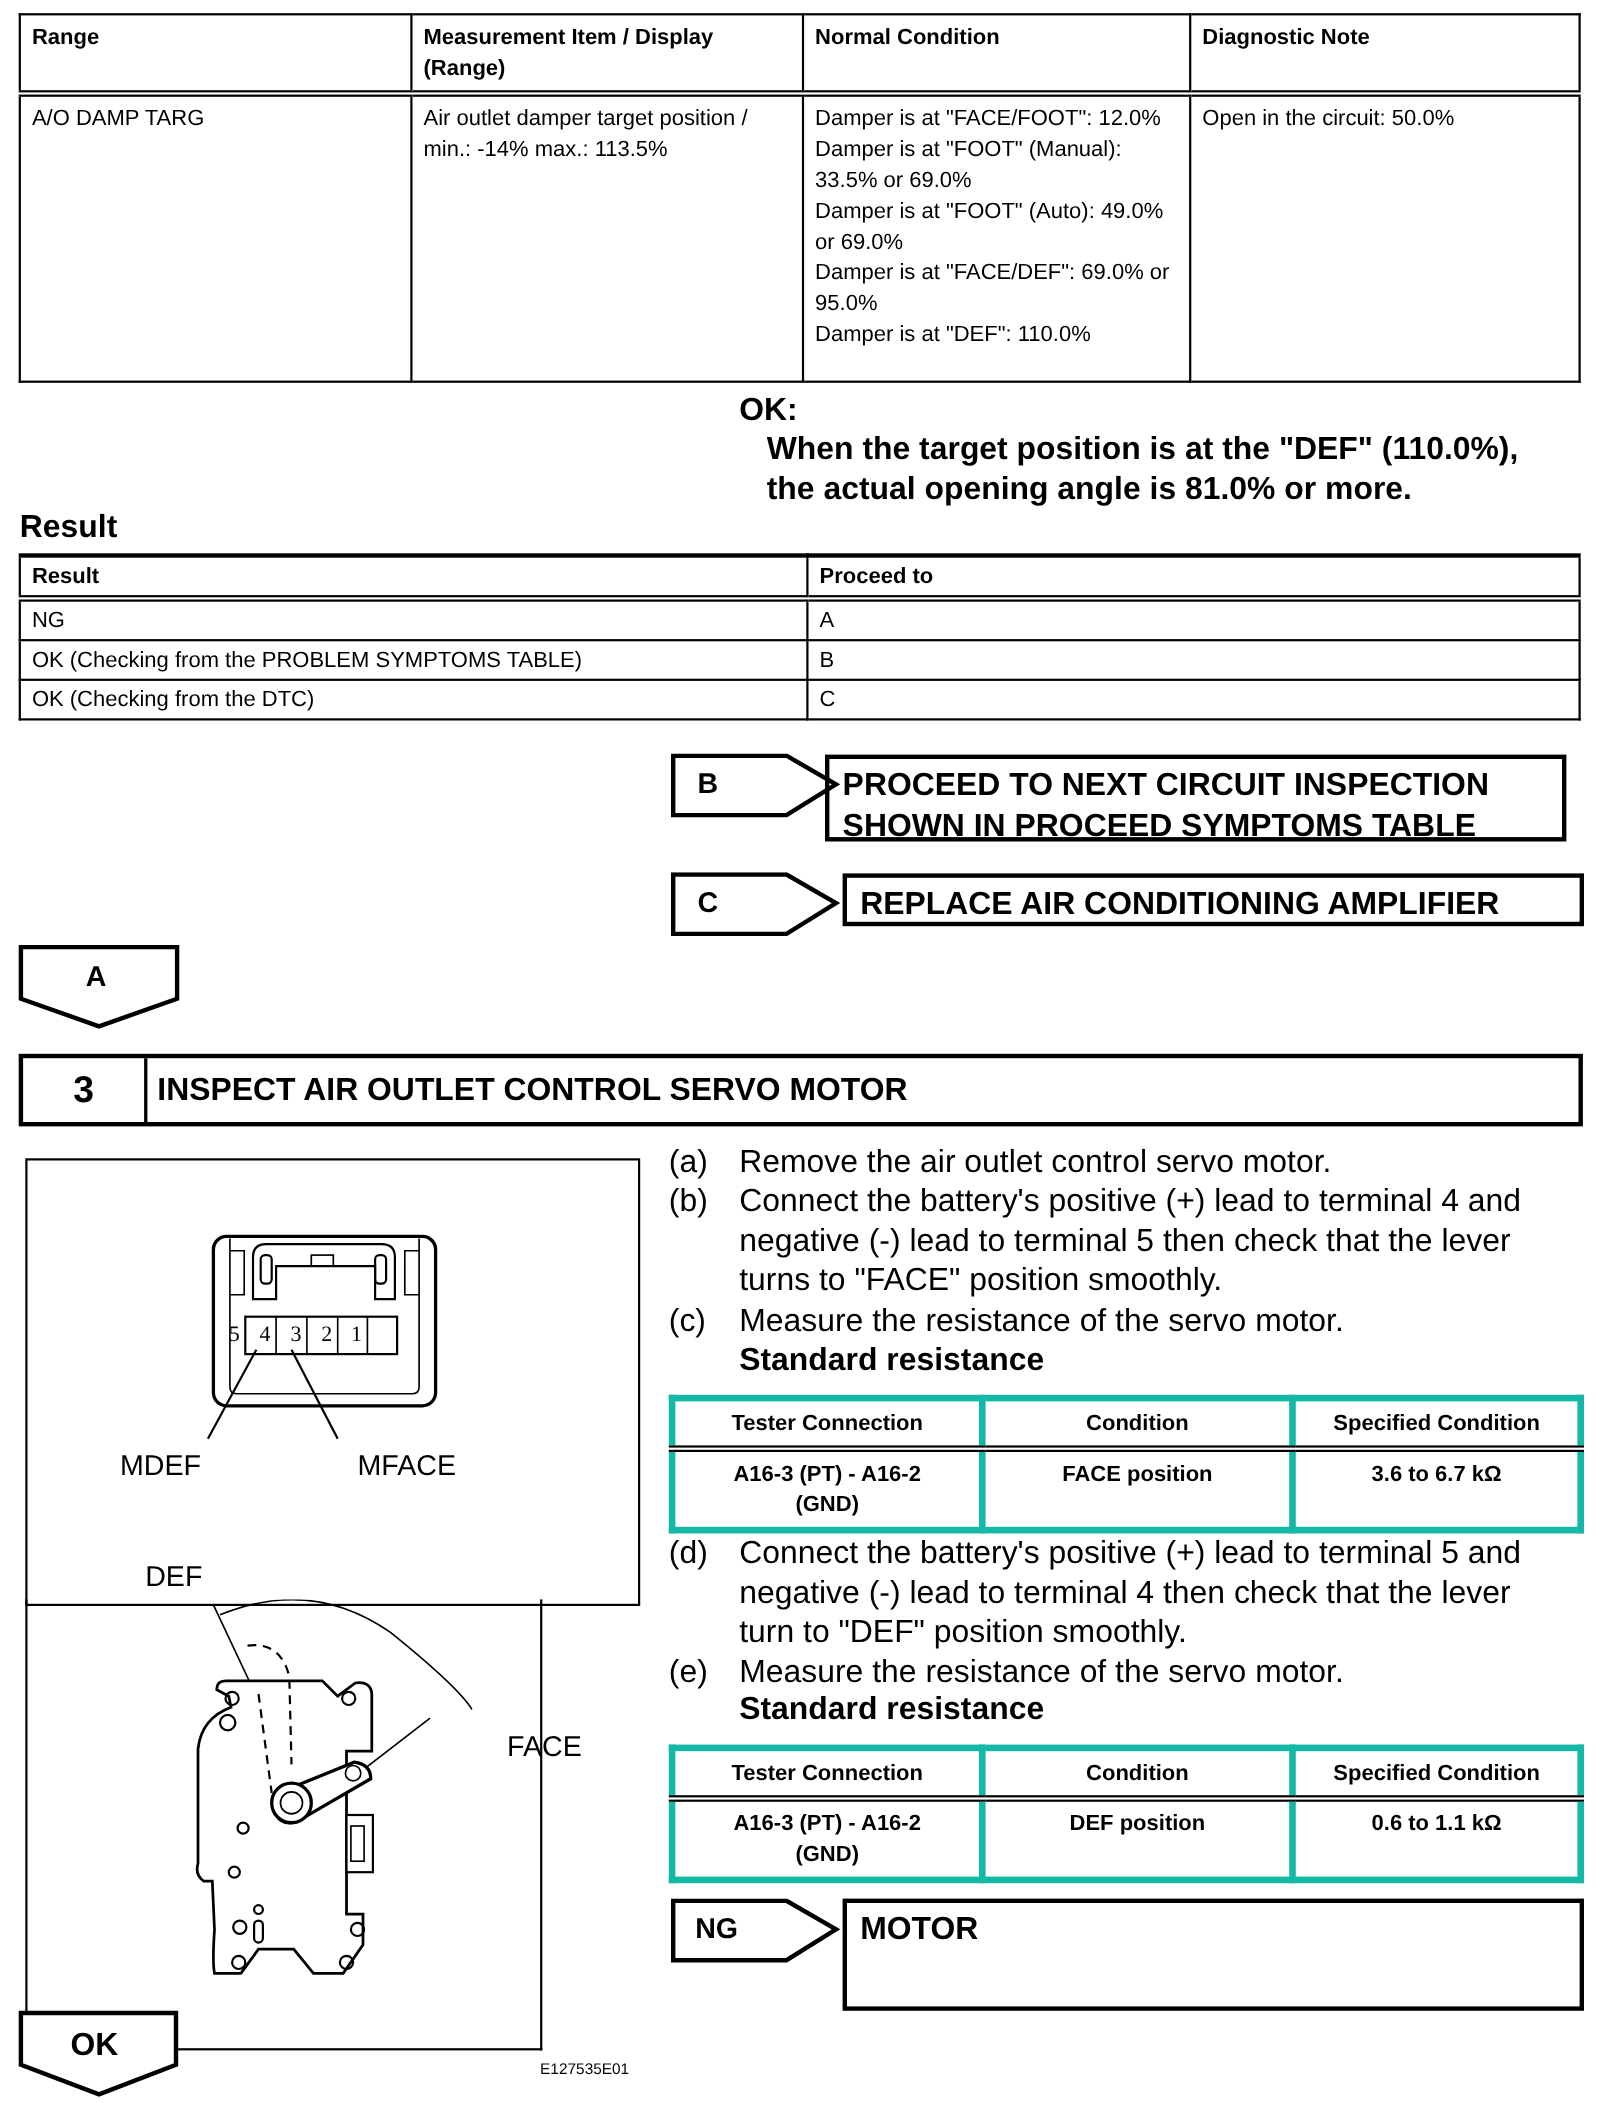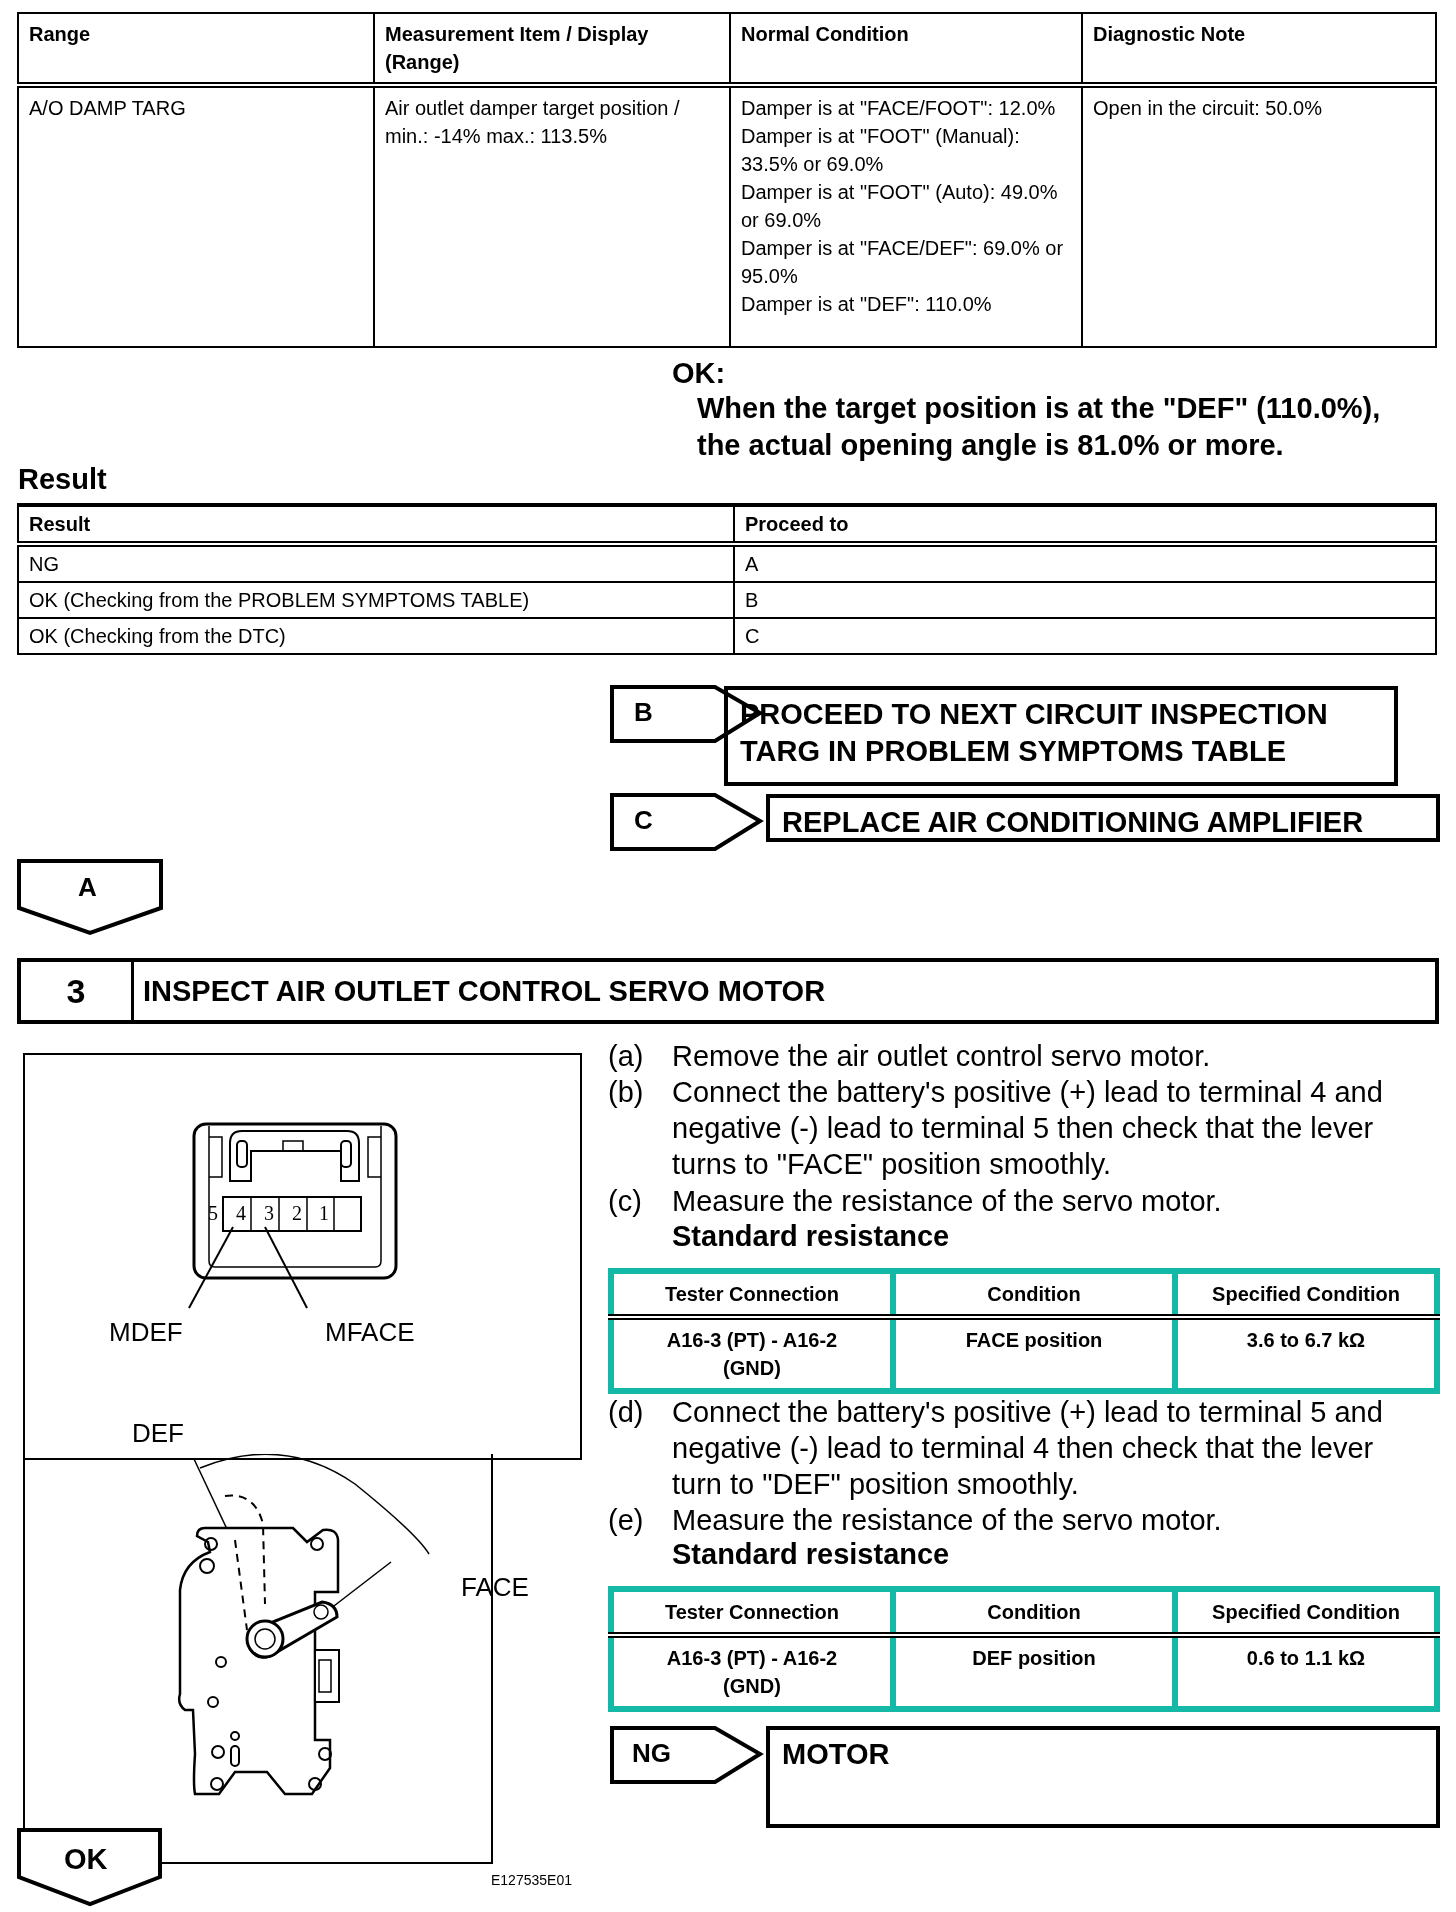--- a/index.html
+++ b/index.html
@@ -111,23 +111,23 @@
     </tr>
   </tbody>
 </table>
 
 <div class="tag" style="left:610px; top:685px; width:155px; height:60px;">
   <svg width="155" height="60">
     <polygon points="2,2 105,2 150,28 105,56 2,56" fill="#fff" stroke="#000" stroke-width="4"></polygon>
   </svg>
   <span class="tag-label" style="left:24px; top:12px;">B</span>
 </div>
-<div class="action-box" style="left:724px; top:686px; width:674px; height:100px;">
+<div class="action-box" style="left:750px; top:686px; width:674px; height:79px;">
   <div>PROCEED TO NEXT CIRCUIT INSPECTION</div>
-  <div>TARG IN PROBLEM SYMPTOMS TABLE</div>
+  <div>SHOWN IN PROCEED SYMPTOMS TABLE</div>
 </div>
 
 <div class="tag" style="left:610px; top:793px; width:155px; height:60px;">
   <svg width="155" height="60">
     <polygon points="2,2 105,2 150,28 105,56 2,56" fill="#fff" stroke="#000" stroke-width="4"></polygon>
   </svg>
   <span class="tag-label" style="left:24px; top:12px;">C</span>
 </div>
 <div class="action-box" style="left:766px; top:794px; width:674px; height:48px;">REPLACE AIR CONDITIONING AMPLIFIER</div>
 

